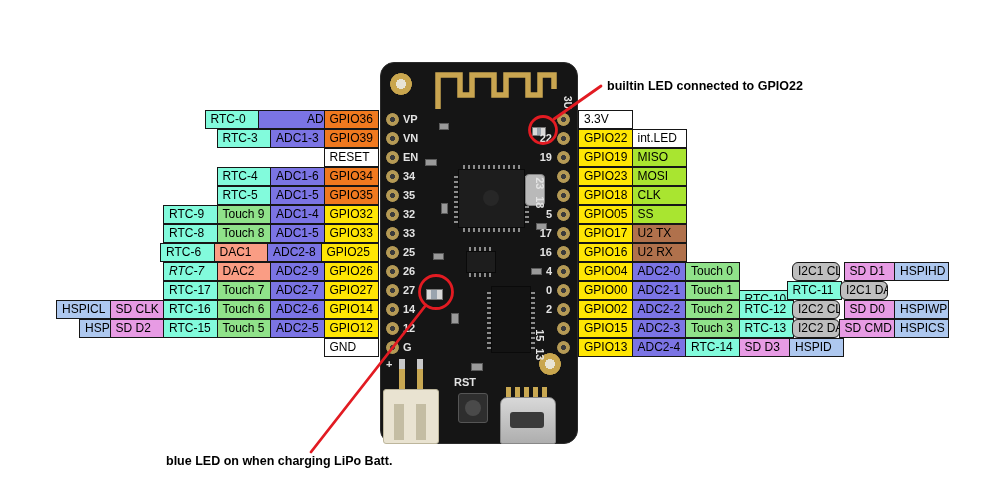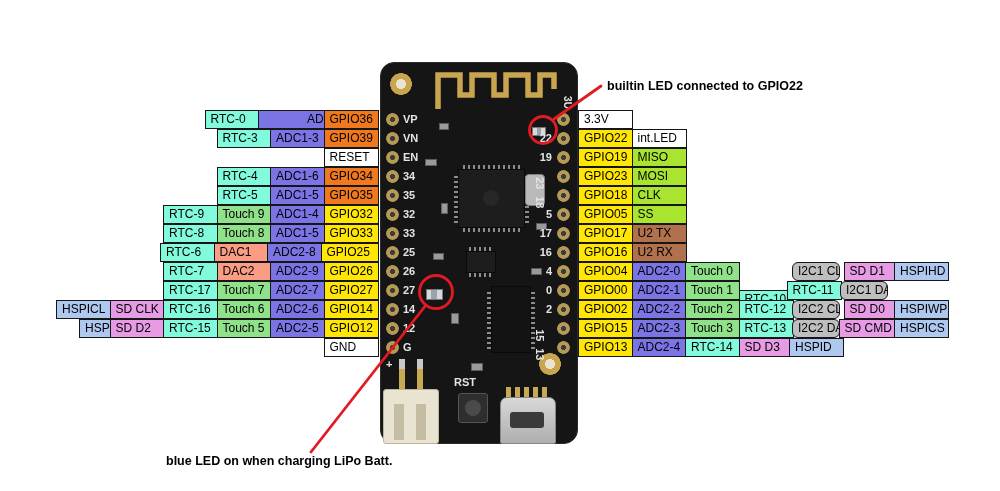--- a/index.html
+++ b/index.html
@@ -204,21 +204,21 @@
         <div class="pcell c-adc" style="width: 55px;">ADC1-5</div>
         <div class="pcell c-gpio" style="width: 55px;">GPIO33</div>
       </div>
       <div class="pin-row">
         <div class="pcell c-rtc" style="width: 55px;">RTC-6</div>
         <div class="pcell c-dac" style="width: 55px;">DAC1</div>
         <div class="pcell c-adc" style="width: 55px;">ADC2-8</div>
         <div class="pcell c-gpio" style="width: 58px;">GPIO25</div>
       </div>
       <div class="pin-row">
-        <div class="pcell c-rtc" style="width: 55px;">RTC-7</div>
+        <div class="pcell c-rtc" style="width: 55px; font-style: italic;">RTC-7</div>
         <div class="pcell c-dac" style="width: 55px;">DAC2</div>
         <div class="pcell c-adc" style="width: 55px;">ADC2-9</div>
         <div class="pcell c-gpio" style="width: 55px;">GPIO26</div>
       </div>
       <div class="pin-row">
         <div class="pcell c-rtc" style="width: 55px;">RTC-17</div>
         <div class="pcell c-touch" style="width: 55px;">Touch 7</div>
         <div class="pcell c-adc" style="width: 55px;">ADC2-7</div>
         <div class="pcell c-gpio" style="width: 55px;">GPIO27</div>
       </div>

